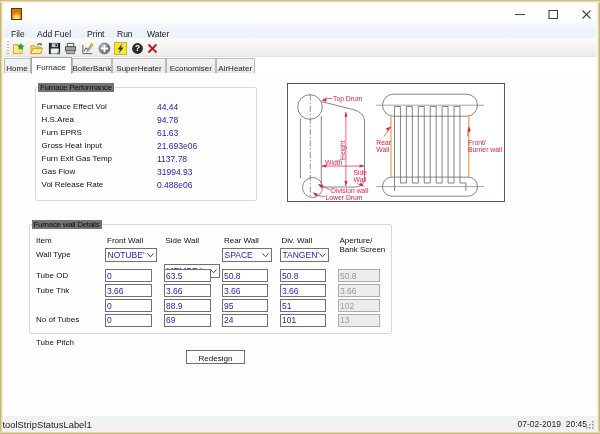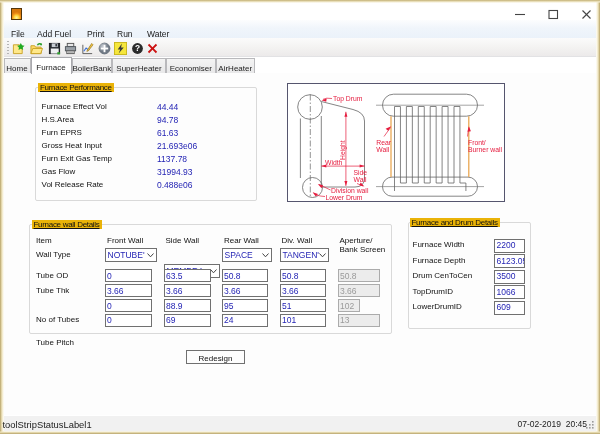--- a/index.html
+++ b/index.html
@@ -35,21 +35,21 @@
 .ticon { top:3.5px; width:13px; height:13px; }
 
 #tabstrip { left:4px; top:57px; width:592px; height:16px; }
 .tab { position:absolute; top:1px; height:15px; font-size:8px; color:#222;
   background:linear-gradient(to bottom,#f4f4f4,#e8e8e9);
   border:1px solid #b9b9bc; border-bottom:none; text-align:center; padding-top:5px; }
 .tab.sel { top:0px; height:17px; background:#fff; border:1px solid #a9a9ad; border-bottom:none; z-index:3; padding-top:4.5px; }
 
 #content { left:4px; top:73px; width:592px; height:342px; background:#fdfdfd; }
 .groupbox { position:absolute; border:1px solid #d9d9d9; border-radius:2px; }
-.gtitle { position:absolute; top:-5px; font-size:8px; letter-spacing:-0.3px; color:#111; background:#eab308; padding:0 2px; white-space:nowrap;text-decoration:underline; }
+.gtitle { position:absolute; top:-5px; font-size:8px; letter-spacing:-0.3px; color:#111; background:#737373; padding:0 2px; white-space:nowrap; }
 .lbl { position:absolute; font-size:8px; color:#111; white-space:nowrap; }
 .val { position:absolute; font-size:8.5px; color:#2424b4; white-space:nowrap; }
 .inp { position:absolute; border:1px solid #707070; background:#fff; font-size:8.5px;
   color:#2424b4; padding:0.5px 1.5px; overflow:hidden; white-space:nowrap; line-height:11px; }
 .inp.dis { background:#ececec; border-color:#ababab; color:#9a9a9a; }
 .combo { position:absolute; border:1px solid #707070; background:#fff; font-size:8.5px;
   color:#2424b4; padding:1px 2px; overflow:hidden; white-space:nowrap; }
 .combo svg { position:absolute; right:2px; top:4px; }
 #redesign { position:absolute; border:1px solid #707070; background:#fdfdfd; font-size:8px;
   color:#111; text-align:center; padding-top:3px; }
@@ -272,42 +272,29 @@
     <div class="inp" style="left:74.5px;top:59px;width:47px;height:13px;">3.66</div>
     <div class="inp" style="left:133.5px;top:59px;width:47px;height:13px;">3.66</div>
     <div class="inp" style="left:191.5px;top:59px;width:46px;height:13px;">3.66</div>
     <div class="inp" style="left:249.5px;top:59px;width:46px;height:13px;">3.66</div>
     <div class="inp dis" style="left:307.5px;top:59px;width:42px;height:13px;">3.66</div>
 
     <div class="inp" style="left:74.5px;top:74px;width:47px;height:13px;">0</div>
     <div class="inp" style="left:133.5px;top:74px;width:47px;height:13px;">88.9</div>
     <div class="inp" style="left:191.5px;top:74px;width:46px;height:13px;">95</div>
     <div class="inp" style="left:249.5px;top:74px;width:46px;height:13px;">51</div>
-    <div class="inp dis" style="left:307.5px;top:74px;width:22px;height:13px;">102</div>
+    <div class="inp dis" style="left:307.5px;top:74px;width:42px;height:13px;">102</div>
 
     <div class="inp" style="left:74.5px;top:88.5px;width:47px;height:13px;">0</div>
     <div class="inp" style="left:133.5px;top:88.5px;width:47px;height:13px;">69</div>
     <div class="inp" style="left:191.5px;top:88.5px;width:46px;height:13px;">24</div>
     <div class="inp" style="left:249.5px;top:88.5px;width:46px;height:13px;">101</div>
     <div class="inp dis" style="left:307.5px;top:88.5px;width:42px;height:13px;">13</div>
   </div>
 
-  <div class="groupbox" style="left:404px;top:149px;width:123px;height:107px;">
-    <div class="gtitle" style="left:0.5px;">Furnace and Drum Details</div>
-    <div class="lbl" style="left:3.5px;top:17px;">Furnace Width</div>
-    <div class="lbl" style="left:3.5px;top:32.5px;">Furnace Depth</div>
-    <div class="lbl" style="left:3.5px;top:48px;">Drum CenToCen</div>
-    <div class="lbl" style="left:3.5px;top:63.5px;">TopDrumID</div>
-    <div class="lbl" style="left:3.5px;top:79px;">LowerDrumID</div>
-    <div class="inp" style="left:85px;top:15.5px;width:31px;height:14px;">2200</div>
-    <div class="inp" style="left:85px;top:31px;width:31px;height:14px;">6123.05</div>
-    <div class="inp" style="left:85px;top:46.5px;width:31px;height:14px;">3500</div>
-    <div class="inp" style="left:85px;top:62px;width:31px;height:14px;">1066</div>
-    <div class="inp" style="left:85px;top:77.5px;width:31px;height:14px;">609</div>
-  </div>
 
   <div id="redesign" style="left:182px;top:277px;width:59px;height:14px;">Redesign</div>
 </div>
 
 <div id="statusbar" class="abs">
   <span class="abs" style="left:-1.5px;top:2.5px;font-size:9.4px;">toolStripStatusLabel1</span>
   <span class="abs" style="right:9px;top:3px;">07-02-2019&nbsp;&nbsp;20:45</span>
   <svg class="abs" style="right:2px;bottom:2px;" width="8" height="8">
     <g fill="#9a9a9a">
       <rect x="6" y="6" width="1.6" height="1.6"></rect>

